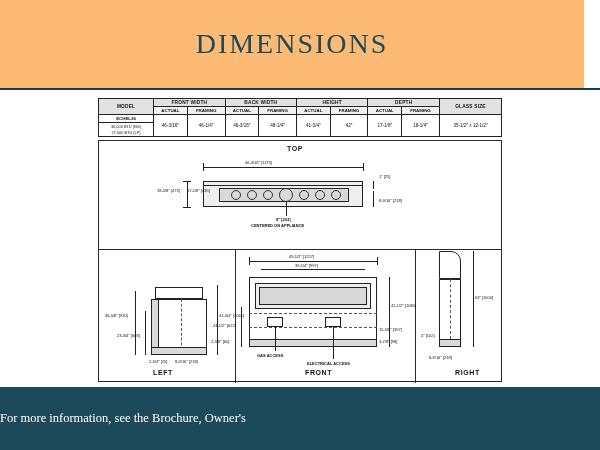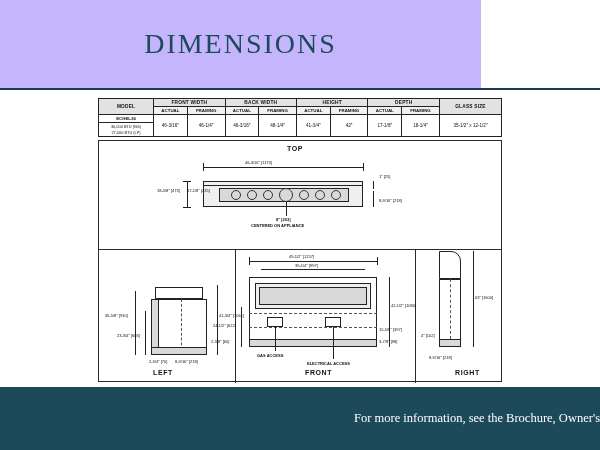--- a/index.html
+++ b/index.html
@@ -6,42 +6,42 @@
   body{
     width:600px;height:450px;
     background:#ffffff;
     font-family:"Liberation Sans", sans-serif;
     overflow:hidden;
   }
   .page{position:relative;width:600px;height:450px;background:#fff;}
 
   
   .header{
-    position:absolute;left:0;top:0;width:481px;height:88px;
-    background:#c4b5fd;
+    position:absolute;left:0;top:0;width:584px;height:88px;
+    background:#fdba74;
     display:flex;flex-direction:column;align-items:center;justify-content:center;
   }
   .title{
     font-family:"Liberation Serif", serif;
     font-size:28px;letter-spacing:2px;color:#1d4a5a;
     font-weight:400;line-height:1;
   }
   .subtitle{
     font-family:"Liberation Serif", serif;
     font-size:14px;color:#1d4a5a;margin-top:9px;letter-spacing:.4px;
   }
   .hdr-rule{
     position:absolute;left:0;top:88px;width:600px;height:2px;background:#173e4e;
   }
 
   
   .footer{
     position:absolute;left:0;bottom:0;width:600px;height:63px;
     background:#1d4a5a;color:#fff;
-    display:flex;align-items:center;justify-content:flex-end;text-align:center;
+    display:flex;align-items:center;justify-content:flex-start;text-align:center;
   }
   .footer-text{
     font-family:"Liberation Serif", serif;
     font-size:12.5px;line-height:17px;max-width:420px;
   }
 
   
   .content{position:absolute;left:0;top:90px;width:600px;height:297px;background:#fff;}
 
   

